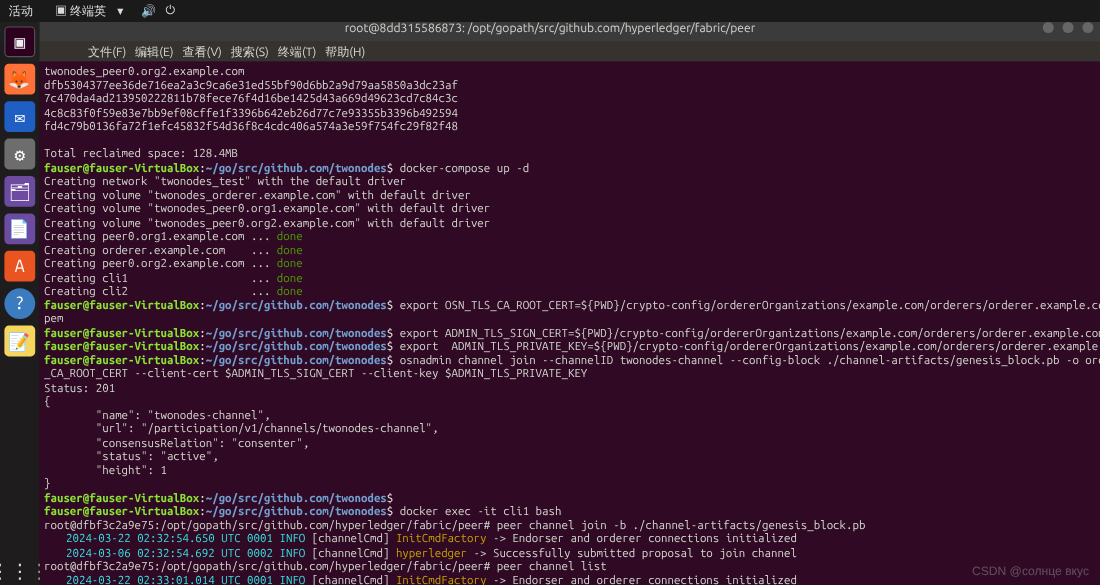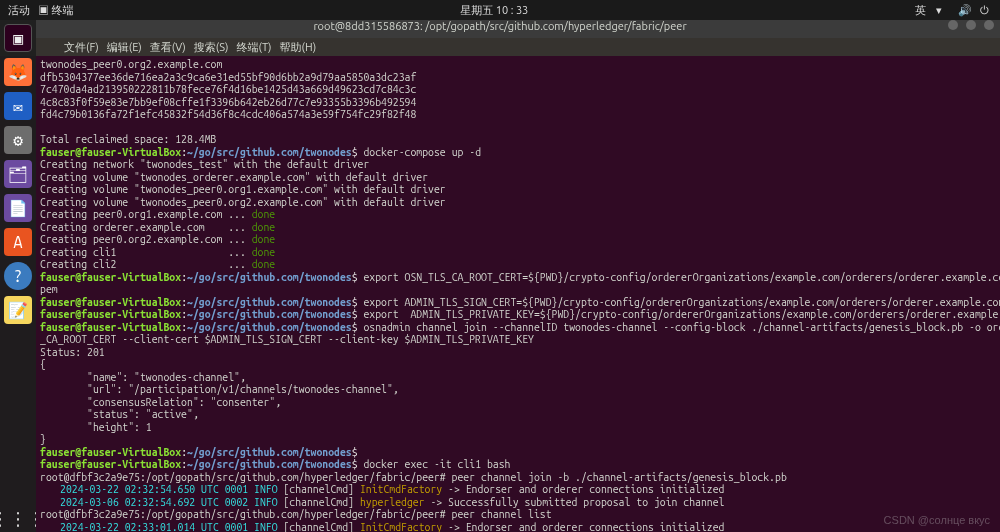--- a/index.html
+++ b/index.html
@@ -16,21 +16,21 @@
     .topbar {
       height: 20px;
       background: #1a1a1a;
       color: #dcdcdc;
       display: flex;
       align-items: center;
       font-family: "Ubuntu", sans-serif;
       font-size: 11px;
       padding: 0 8px;
     }
-    .topbar-left { display: flex; gap: 8px; }
+    .topbar-left { display: flex; gap: 20px; }
     .topbar-center { flex: 1; text-align: center; }
     .topbar-right { display: flex; gap: 10px; align-items: center; }
     .trayicon { width: 12px; height: 12px; display: inline-block; }
     .titlebar {
       height: 18px;
       background: #3b3b3b;
       color: #d3d7cf;
       font-family: "Ubuntu", sans-serif;
       font-size: 11px;
       display: flex;
@@ -43,20 +43,21 @@
     .menubar {
       height: 18px;
       background: #36332f;
       color: #d3d7cf;
       font-family: "Ubuntu", sans-serif;
       font-size: 11px;
       display: flex;
       align-items: center;
       padding-left: 64px;
       gap: 8px;
+      margin-left: 16px;
     }
     .menubar span { cursor: default; }
     .dock {
       position: absolute;
       left: 0;
       top: 20px;
       width: 36px;
       bottom: 0;
       background: rgba(30,30,30,0.9);
       display: flex;
@@ -113,21 +114,20 @@
     }
   </style>
 </head>
 <body>
 
 <div class="topbar">
   <div class="topbar-left">
     <span>活动</span>
     <span>▣ <span>终端</span></span>
   </div>
-  <div class="topbar-center">星期五 10 : 33</div>
   <div class="topbar-right">
     <span>英</span>
     <span class="trayicon">▾</span>
     <span class="trayicon">🔊</span>
     <span class="trayicon">⏻</span>
   </div>
 </div>
 
 <div class="titlebar">
   <span>root@8dd315586873: /opt/gopath/src/github.com/hyperledger/fabric/peer</span>

